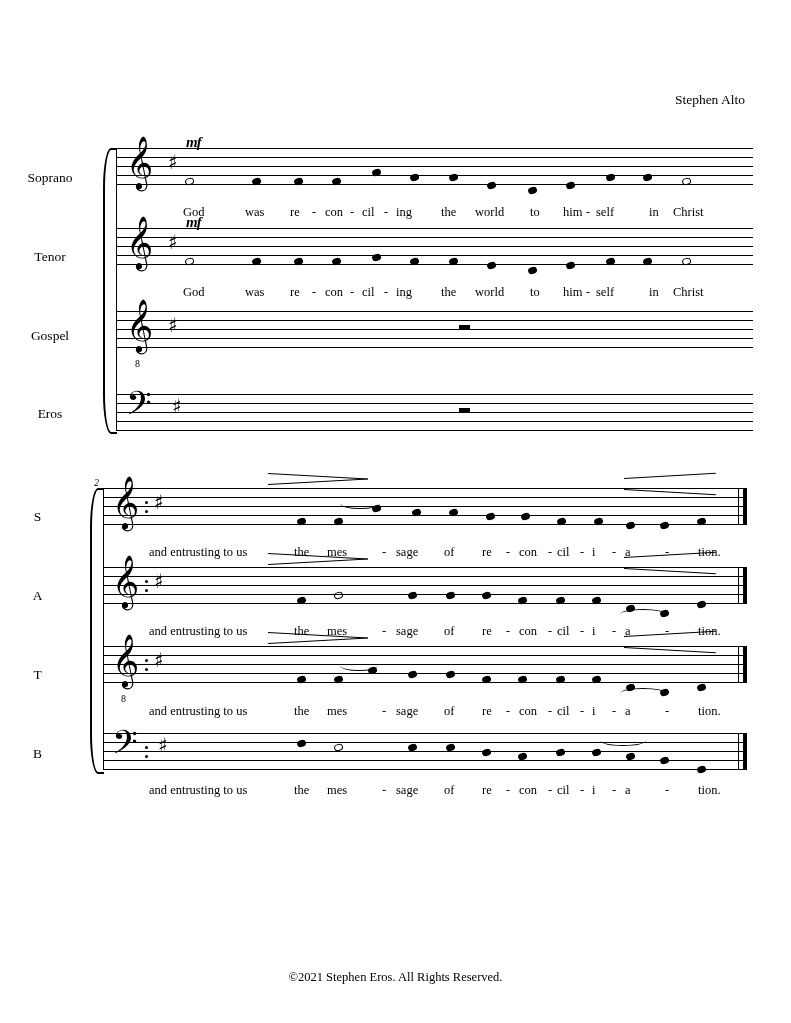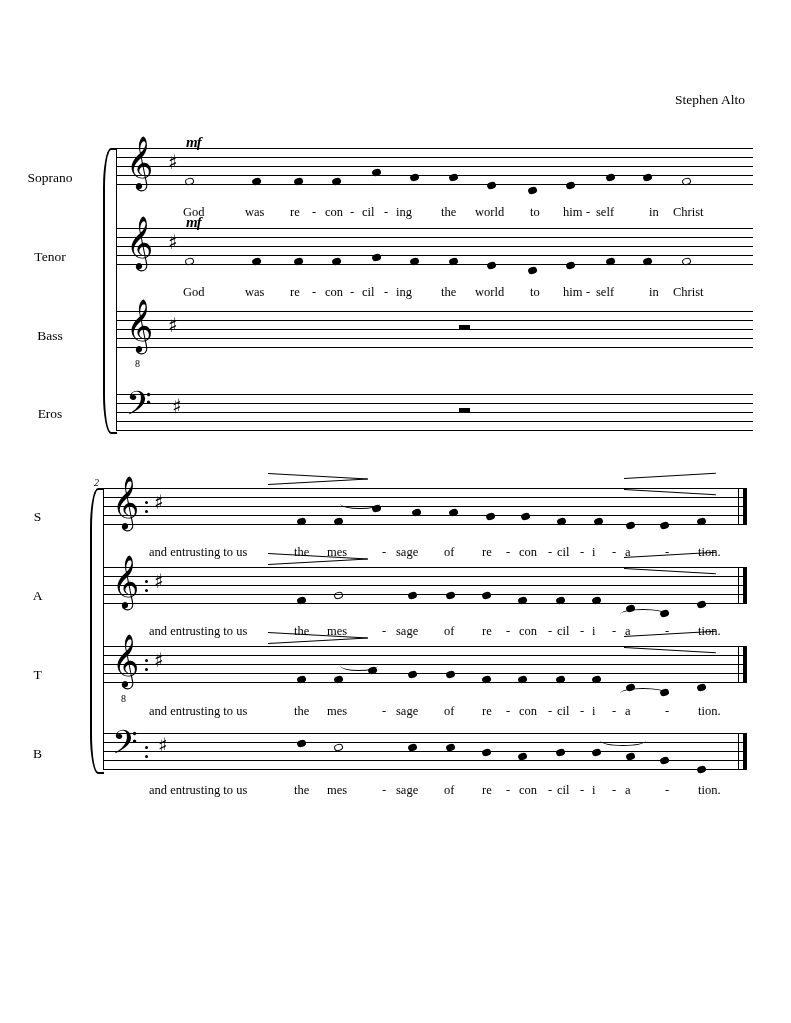--- a/index.html
+++ b/index.html
@@ -296,21 +296,21 @@
       <span class="lyric" style="left:441px;">the</span>
       <span class="lyric" style="left:475px;">world</span>
       <span class="lyric" style="left:530px;">to</span>
       <span class="lyric" style="left:563px;">him</span>
       <span class="lyric" style="left:586px;">-</span>
       <span class="lyric" style="left:596px;">self</span>
       <span class="lyric" style="left:649px;">in</span>
       <span class="lyric" style="left:673px;">Christ</span>
     </div>
 
-    <div class="part-name" style="left:0px; top:328px; width:100px;">Bass</div>
+    <div class="part-name" style="left:0px; top:328px; width:100px;">Gospel</div>
     <div class="staff" style="left:116px; top:311px;">
       <div class="line" style="top:0px;   width:637px;"></div>
       <div class="line" style="top:9px;   width:637px;"></div>
       <div class="line" style="top:18px;  width:637px;"></div>
       <div class="line" style="top:27px;  width:637px;"></div>
       <div class="line" style="top:36px;  width:637px;"></div>
     </div>
     <div class="clef treble" style="left:126px; top:302px;">𝄞</div>
     <div class="clef-8" style="left:135px; top:358px;">8</div>
     <div class="keysig" style="left:168px; top:315px;">♯</div>
@@ -560,13 +560,14 @@
       <span class="lyric" style="left:557px;">cil</span>
       <span class="lyric" style="left:580px;">-</span>
       <span class="lyric" style="left:592px;">i</span>
       <span class="lyric" style="left:612px;">-</span>
       <span class="lyric" style="left:625px;">a</span>
       <span class="lyric" style="left:665px;">-</span>
       <span class="lyric" style="left:698px;">tion.</span>
     </div>
   </div>
 
+  <div class="copyright">©2021 Stephen Eros. All Rights Reserved.</div>
 </div>
 
 </body></html>

